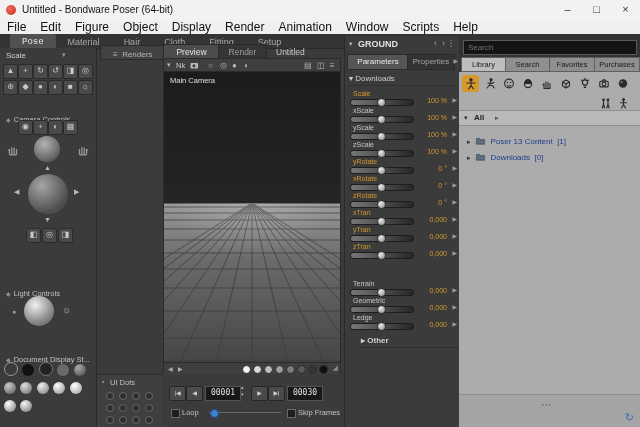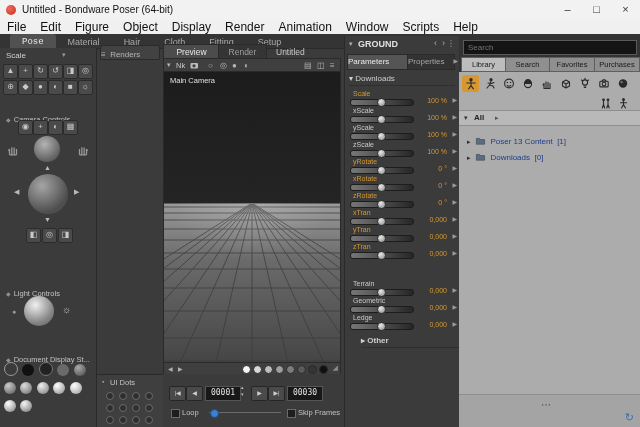--- a/index.html
+++ b/index.html
@@ -42,21 +42,21 @@
   .dot{width:6px;height:6px;border-radius:50%;background:#2e2e2e;border:1px solid #6a6a6a;display:inline-block;}
   .btn{width:15px;height:13px;background:#4a4a4a;border:1px solid #262626;border-radius:2px;
        color:#cfcfcf;font-size:6px;line-height:12px;text-align:center;}
   .field{background:#181818;border:1px solid #555;color:#e3e3e3;font-family:"DejaVu Sans Mono",monospace;
          font-size:8px;line-height:12px;text-align:center;}
   .cb{width:7px;height:7px;background:#1e1e1e;border:1px solid #6a6a6a;}
   .small-label{font-size:7.5px;color:#c2c2c2;}
   
   .params{left:344px;top:36px;width:114px;height:391px;background:#3b3b3b;border-left:1px solid #2a2a2a;border-right:1px solid #292929;}
   .phead{font-size:9px;color:#e0e0e0;font-weight:bold;}
-  .ptab{height:14px;font-size:8px;line-height:14px;color:#a5a5a5;background:#333;border:1px solid #2a2a2a;}
+  .ptab{height:14px;font-size:8px;line-height:14px;text-align:center;color:#a5a5a5;background:#333;border:1px solid #2a2a2a;}
   .ptab.on{background:#555;color:#e8e8e8;}
   .shead{font-size:8px;color:#cfcfcf;border-bottom:1px solid #2f2f2f;width:106px;padding-bottom:2px;}
   .dial{left:0;width:114px;height:16px;}
   .dlabel{position:absolute;left:8px;top:0;font-size:7px;color:#c9c9c9;}
   .dial.hl .dlabel{color:#d6982f;}
   .dval{position:absolute;right:12px;top:7px;font-size:7px;color:#d6982f;}
   .dtrack{position:absolute;left:5px;top:9px;width:62px;height:5px;border-radius:3px;
           background:linear-gradient(90deg,#777,#262626);border:1px solid #1d1d1d;}
   .dknob{position:absolute;left:26px;top:-2px;width:7px;height:7px;border-radius:50%;
          background:radial-gradient(circle at 35% 30%,#e8e8e8,#8a8a8a);border:1px solid #333;}
@@ -187,21 +187,21 @@
       <span class="sph" style="background:radial-gradient(circle at 35% 30%,#ccc,#555);"></span>
       <span class="sph" style="background:radial-gradient(circle at 35% 30%,#ddd,#666);"></span>
       <span class="sph" style="background:radial-gradient(circle at 35% 30%,#eee,#777);"></span>
       <span class="sph" style="background:radial-gradient(circle at 35% 30%,#fff,#888);"></span>
       <span class="sph" style="background:radial-gradient(circle at 35% 30%,#fff,#999);"></span>
       <span class="sph" style="background:radial-gradient(circle at 35% 30%,#fff,#7a7a7a);"></span>
       <span class="sph" style="background:radial-gradient(circle at 35% 30%,#f5f5f5,#6f6f6f);"></span>
     </div>
   </div>
 
-  <div class="t" style="left:100px;top:45px;width:58px;height:13px;background:#424242;border-radius:3px 3px 0 0;border:1px solid #2a2a2a;line-height:12px;padding-left:0;">
+  <div class="t" style="left:100px;top:45px;width:58px;height:13px;background:#424242;border-radius:3px 3px 0 0;border:1px solid #2a2a2a;line-height:12px;padding-left:12px;">
     <span style="font-size:8px;color:#b5b5b5;">≡</span>
     <span style="font-size:8px;color:#b5b5b5;">Renders</span>
   </div>
 
   <div class="t vtab on" style="left:163px;top:44px;width:55px;">Preview</div>
   <div class="t vtab" style="left:218px;top:44px;width:47px;">Render</div>
   <span class="t" style="left:276px;top:47px;font-size:8.5px;color:#c8c8c8;">Untitled</span>
 
   <div class="t vp-toolbar" style="left:163px;top:58px;width:176px;height:13px;">
     <span class="t tool-glyph" style="left:3px;top:2px;font-size:7px;">▾</span>

